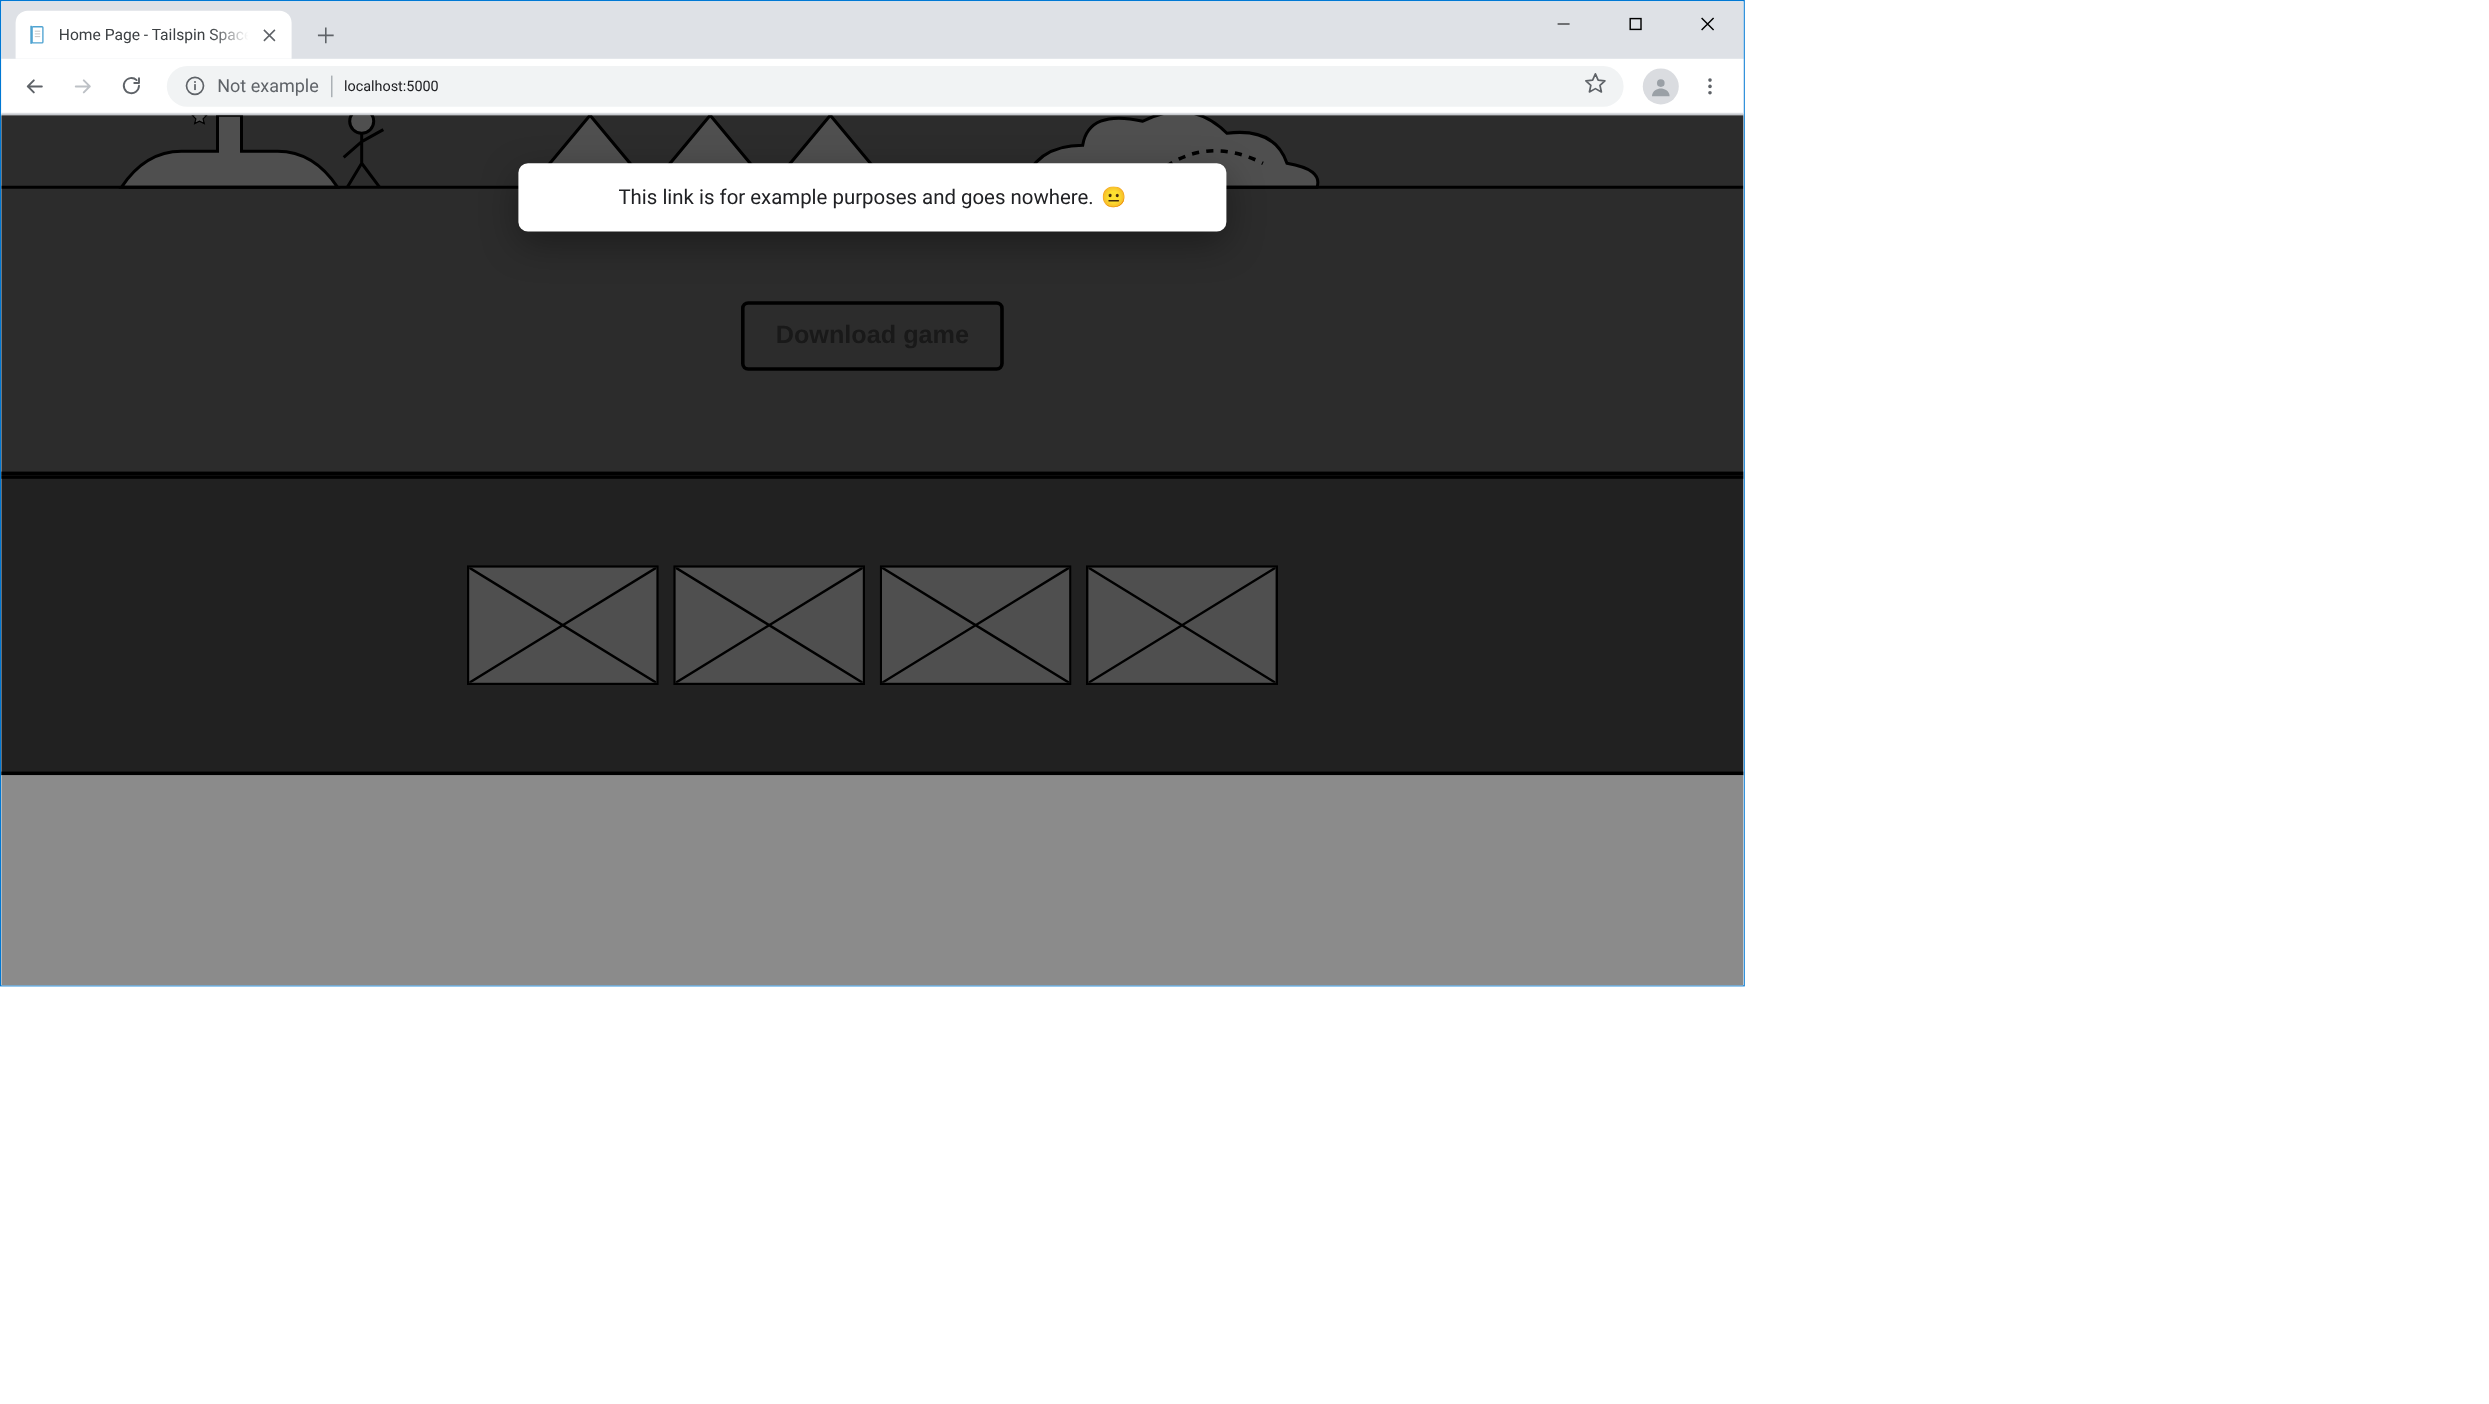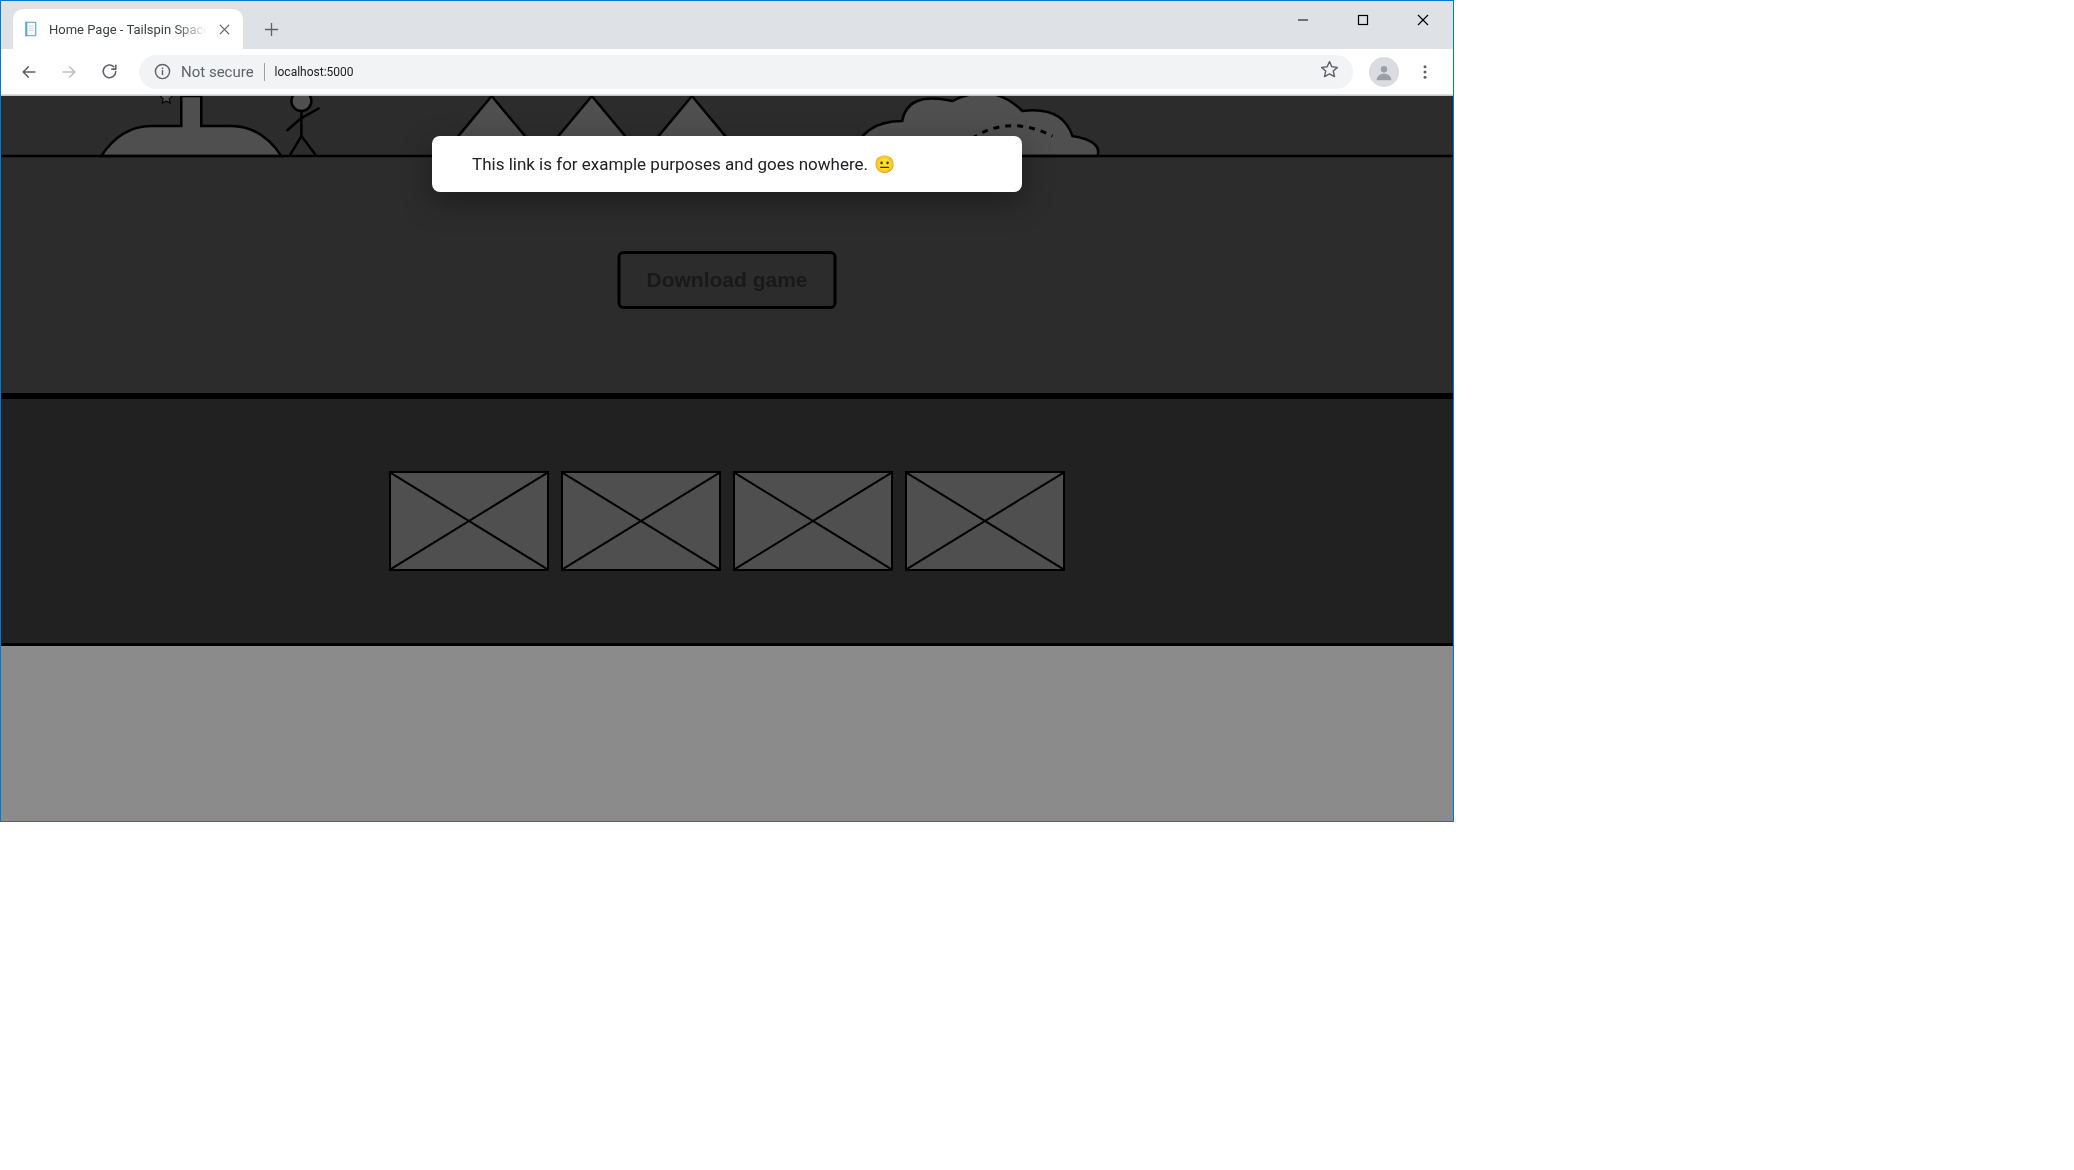--- a/index.html
+++ b/index.html
@@ -232,20 +232,21 @@
       border-radius:8px;
       padding: 18px 40px;
       font-size:17px;
       color:#202124;
       box-shadow: 0 10px 30px rgba(0,0,0,0.35);
       z-index:10;
       display:flex;
       align-items:center;
       gap:6px;
       width: 590px;
+      justify-content:center;
     }
   </style>
 </head>
 <body>
 
 <div class="browser-chrome">
   <div class="tab-strip">
     <div class="tab">
       <span class="tab-favicon">
         <svg viewBox="0 0 24 24">
@@ -304,21 +305,21 @@
         </svg>
     </div>
     <div class="address-bar">
       <span class="security-info">
         <svg viewBox="0 0 24 24" width="17" height="17">
             <circle cx="12" cy="12" r="10" fill="none" stroke="#5f6368" stroke-width="2"></circle>
             <circle cx="12" cy="7.5" r="1.2" fill="#5f6368"></circle>
             <rect x="11" y="10" width="2" height="7" fill="#5f6368"></rect>
           </svg>
       </span>
-      <span class="not-secure">Not secure</span>
+      <span class="not-secure">Not example</span>
       <span class="url-text">localhost:5000</span>
       <span class="addr-spacer"></span>
       <span class="star-btn">
         <svg width="19" height="19" viewBox="0 0 24 24">
             <path d="M12 2 L14.9 8.5 L22 9.3 L16.8 14 L18.3 21 L12 17.5 L5.7 21 L7.2 14 L2 9.3 L9.1 8.5 Z" fill="none" stroke="#5f6368" stroke-width="1.8" stroke-linejoin="round"></path>
           </svg>
       </span>
     </div>
     <div class="profile-btn">
       <svg width="22" height="22" viewBox="0 0 24 24">

